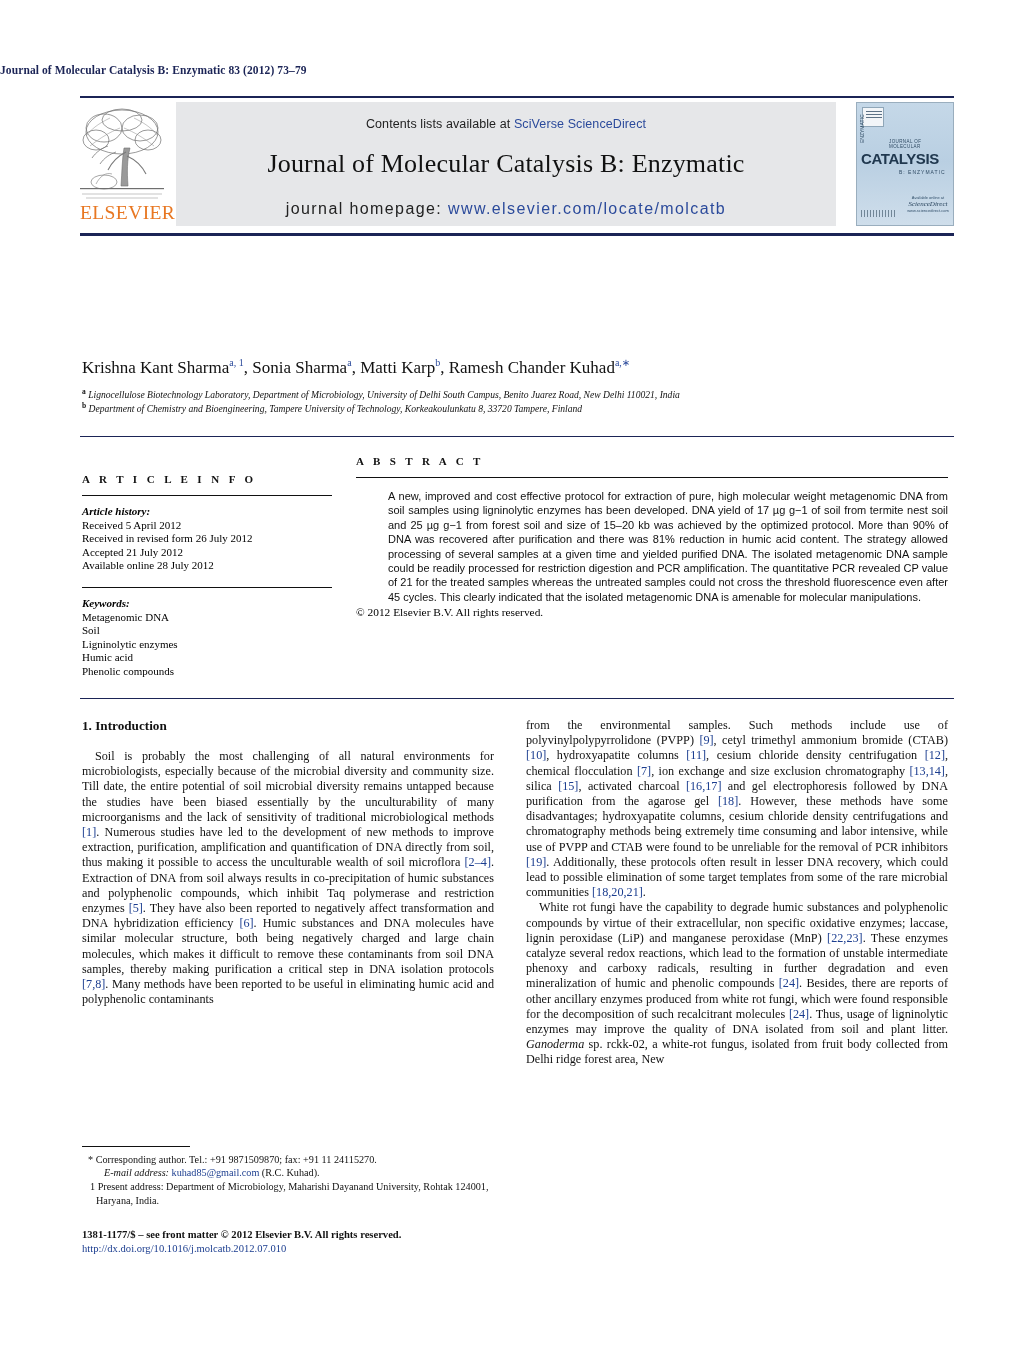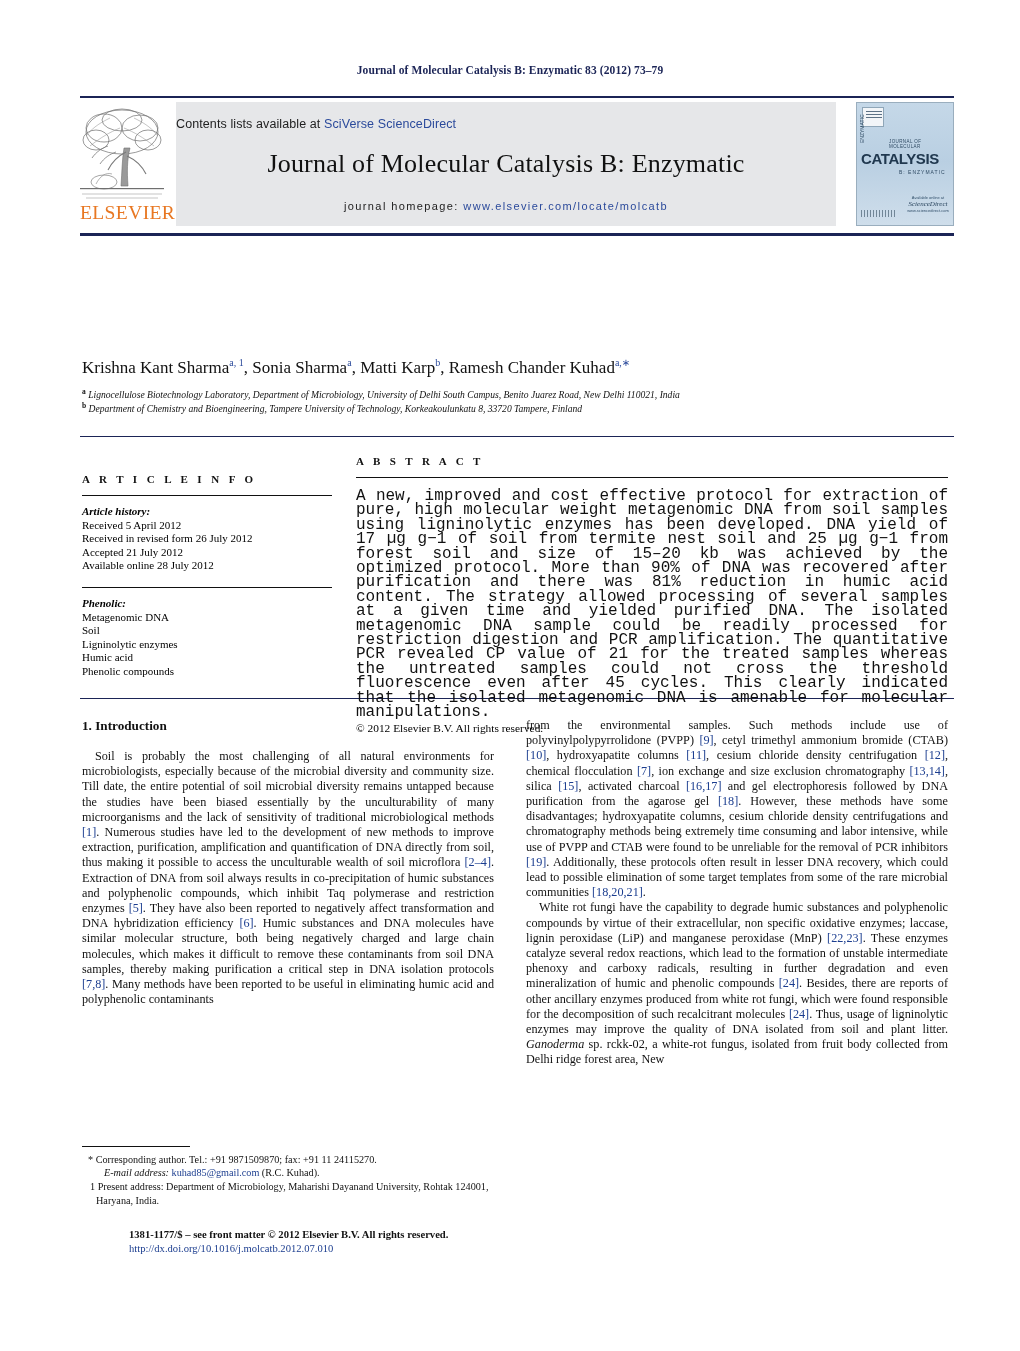--- a/index.html
+++ b/index.html
@@ -10,21 +10,21 @@
     font-family:"Liberation Serif", serif;
     color:#000000;
     position:relative;
     overflow:hidden;
   }
   .page { position:absolute; left:0; top:0; width:1020px; height:1351px; }
 
   
   .runhead {
     position:absolute; left:0; top:64px; width:1020px;
-    text-align:center;
+    text-align:left;
     font-family:"Liberation Serif", serif;
     font-weight:bold; font-size:11.5px; color:#1b2456;
     letter-spacing:0.1px;
   }
 
   
   .masthead {
     position:absolute; left:80px; top:96px; width:874px; height:136px;
   }
   .rule-top {
@@ -45,32 +45,32 @@
     font-family:"Liberation Serif", serif;
     color:#e87722; font-size:19.5px; letter-spacing:0.4px;
     text-align:center; line-height:20px; font-weight:normal;
     margin-top:1px;
   }
   .grey-panel {
     position:absolute; left:96px; top:6px; width:660px; height:124px;
     background:#e6e7e9;
   }
   .contents-line {
-    font-family:"Liberation Sans", sans-serif;
+    text-align:center; font-family:"Liberation Sans", sans-serif;
     font-size:12.5px; color:#222; padding-top:15px; letter-spacing:0.1px;
   }
   .contents-line .sd { color:#2b4a9b; }
   .journal-title {
     text-align:center;
     font-family:"Liberation Serif", serif;
     font-size:26px; color:#111; margin-top:18px; letter-spacing:0.2px;
   }
   .homepage-line {
     text-align:center; font-family:"Liberation Sans", sans-serif;
-    font-size:11px; color:#222; margin-top:21px; letter-spacing:1.4px;
+    font-size:16px; color:#222; margin-top:21px; letter-spacing:1.4px;
   }
   .homepage-line .url { color:#2b4a9b; }
   .cover-thumb {
     position:absolute; left:776px; top:6px; width:98px; height:124px;
     background:#bcd2e4; border:1px solid #9aaebe; overflow:hidden;
   }
   .cv-white { position:absolute; left:0; top:0; width:100%; height:100%;
     background:linear-gradient(180deg,#c5d8e8 0%, #b9cfe2 48%, #cfdeeb 100%); }
   .cv-els { position:absolute; left:5px; top:4px; width:22px; height:20px;
     background:#f2f5f8; border:1px solid #8fa6b8; }
@@ -124,22 +124,22 @@
     font-family:"Liberation Serif", serif; font-weight:bold;
     font-size:11px; letter-spacing:3.4px; color:#111;
   }
   .hr-thin { height:1px; background:#111; margin-top:10px; }
   .hist { margin-top:9px; font-size:11px; line-height:13.6px; }
   .hist .lbl { font-style:italic; font-weight:bold; }
   .hist div { font-family:"Liberation Serif", serif; }
   .kw { margin-top:9px; font-size:11px; line-height:13.6px; font-family:"Liberation Serif", serif; }
   .kw .lbl { font-style:italic; font-weight:bold; }
   .abs-body {
-    margin-top:11px; font-size:16px; line-height:14.4px;
-    text-align:justify; font-family:Liberation Mono, monospace; color:#111;
+    margin-top:11px; font-size:11px; line-height:14.4px;
+    text-align:justify; font-family:Liberation Sans, sans-serif; color:#111;margin-left:32px;
   }
   .copyline { margin-top:2px; text-align:left; font-size:11.4px; font-family:"Liberation Serif", serif; }
 
   
   .colL { position:absolute; left:82px; top:718px; width:412px; }
   .colR { position:absolute; left:526px; top:718px; width:422px; }
   .h2 {
     font-family:"Liberation Serif", serif; font-weight:bold;
     font-size:13.2px; margin-bottom:15px; color:#111;
   }
@@ -156,21 +156,21 @@
   .fn-rule { position:absolute; left:82px; top:1146px; width:108px; height:1px; background:#111; }
   .footnotes {
     position:absolute; left:82px; top:1153px; width:412px;
     font-family:"Liberation Serif", serif; font-size:10.2px; line-height:13.2px; color:#111;
   }
   .footnotes .em { font-style:italic; }
   .mail { color:#1b3d8f; }
 
   .footer {
     position:absolute; left:82px; top:1228px; width:460px;
-    font-family:"Liberation Serif", serif; font-size:10.6px; line-height:14px;margin-left:47px;
+    font-family:"Liberation Serif", serif; font-size:10.6px; line-height:14px;
   }
   .footer .l1 { color:#111; font-weight:bold; }
   .footer .l2 { color:#1b3d8f; font-weight:normal; }
 </style>
 </head>
 <body>
 
 <div class="page">
 
   <div class="runhead">Journal of Molecular Catalysis B: Enzymatic 83 (2012) 73–79</div>
@@ -259,21 +259,21 @@
     <div class="hr-thin"></div>
     <div class="hist">
       <div class="lbl">Article history:</div>
       <div>Received 5 April 2012</div>
       <div>Received in revised form 26 July 2012</div>
       <div>Accepted 21 July 2012</div>
       <div>Available online 28 July 2012</div>
     </div>
     <div class="hr-thin" style="margin-top:14px"></div>
     <div class="kw">
-      <div class="lbl">Phenolic:</div>
+      <div class="lbl">Keywords:</div>
       <div>Metagenomic DNA</div>
       <div>Soil</div>
       <div>Ligninolytic enzymes</div>
       <div>Humic acid</div>
       <div>Phenolic compounds</div>
     </div>
   </div>
 
   <div class="abs-col">
     <div class="sec-head">A B S T R A C T</div>

